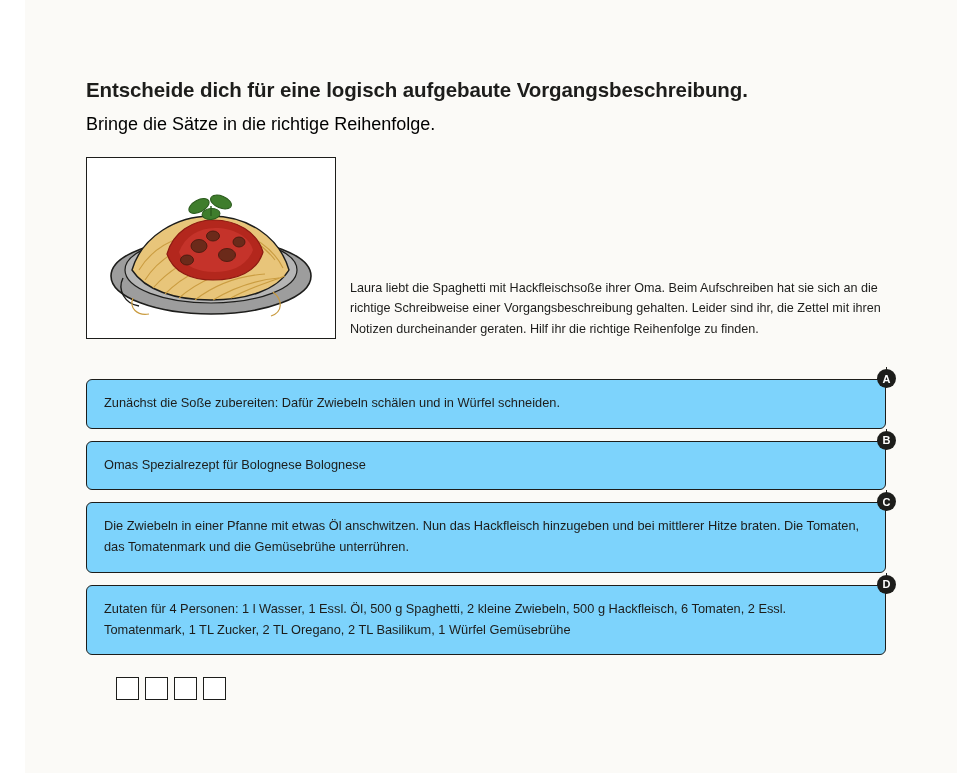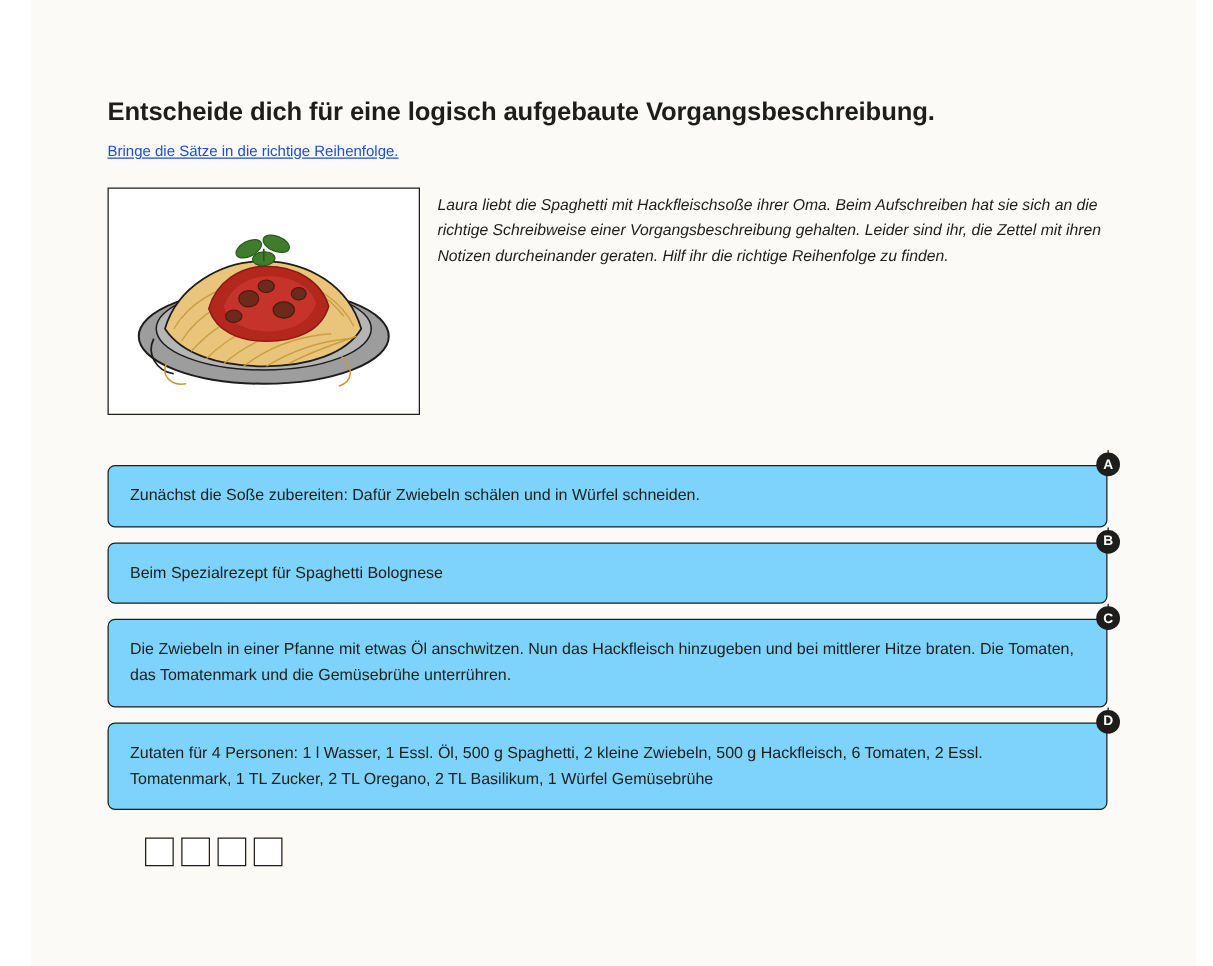--- a/index.html
+++ b/index.html
@@ -40,31 +40,29 @@
     width: 800px;
   }
   .title {
     font-size: 20.5px;
     font-weight: bold;
     color: #1d1d1b;
     letter-spacing: -0.1px;
     margin: 0 0 12px 0;
   }
   .subtitle {
-    font-size: 12px;
-    color: #1d4ed8;
+    font-size: 18px;
+    color: #000000;
     margin: 0 0 22px 0;
-    text-decoration: underline;
   }
   .intro-row {
     display: flex;
-    align-items: flex-start;
+    align-items: flex-end;
     gap: 14px;
     margin-bottom: 40px;
-    font-style: italic;
   }
   .image-box {
     width: 250px;
     height: 182px;
     border: 1px solid #1d1d1b;
     background: #ffffff;
     box-sizing: border-box;
     flex: 0 0 auto;
     position: relative;
     overflow: hidden;
@@ -215,21 +213,21 @@
 
     <div class="cards">
 
       <div class="card-wrap">
         <div class="badge">A</div>
         <div class="card">Zunächst die Soße zubereiten: Dafür Zwiebeln schälen und in Würfel schneiden.</div>
       </div>
 
       <div class="card-wrap">
         <div class="badge">B</div>
-        <div class="card">Beim Spezialrezept für Spaghetti Bolognese</div>
+        <div class="card">Omas Spezialrezept für Bolognese Bolognese</div>
       </div>
 
       <div class="card-wrap">
         <div class="badge">C</div>
         <div class="card">Die Zwiebeln in einer Pfanne mit etwas Öl anschwitzen. Nun das Hackfleisch hinzugeben und bei mittlerer Hitze braten. Die Tomaten, das Tomatenmark und die Gemüsebrühe unterrühren.</div>
       </div>
 
       <div class="card-wrap">
         <div class="badge">D</div>
         <div class="card">Zutaten für 4 Personen: 1 l Wasser, 1 Essl. Öl, 500 g Spaghetti, 2 kleine Zwiebeln, 500 g Hackfleisch, 6 Tomaten, 2 Essl. Tomatenmark, 1 TL Zucker, 2 TL Oregano, 2 TL Basilikum, 1 Würfel Gemüsebrühe</div>

